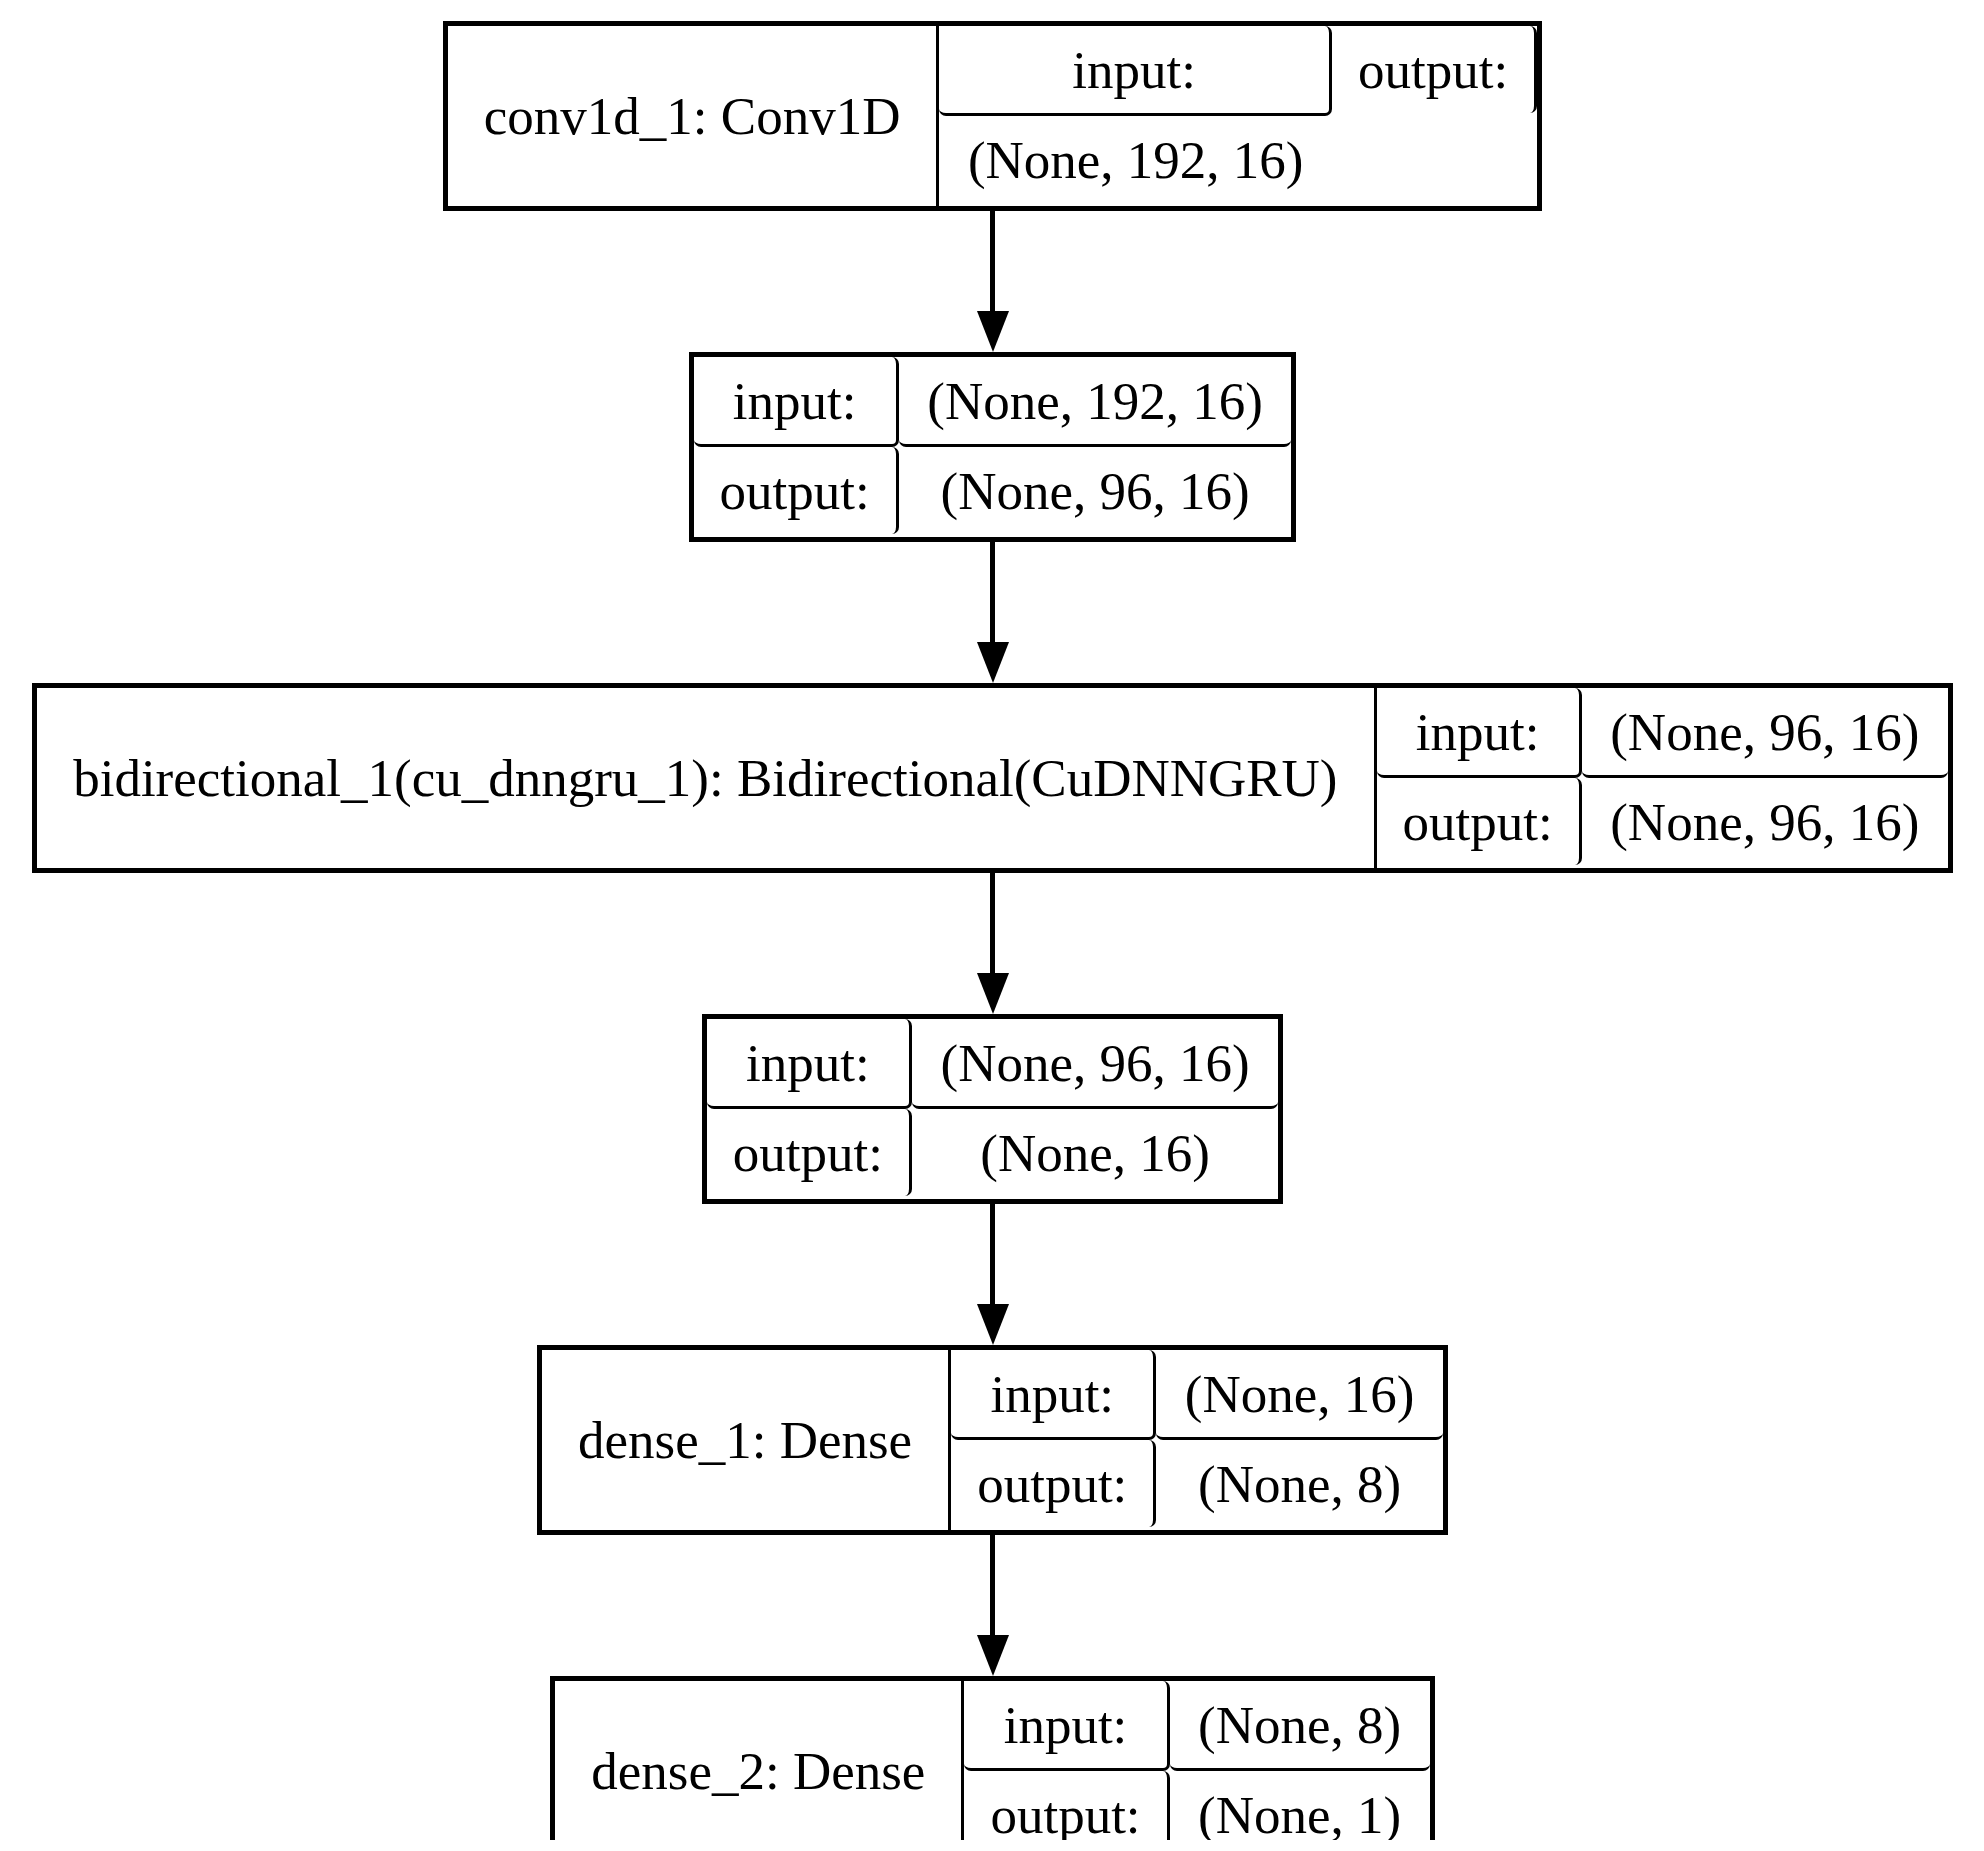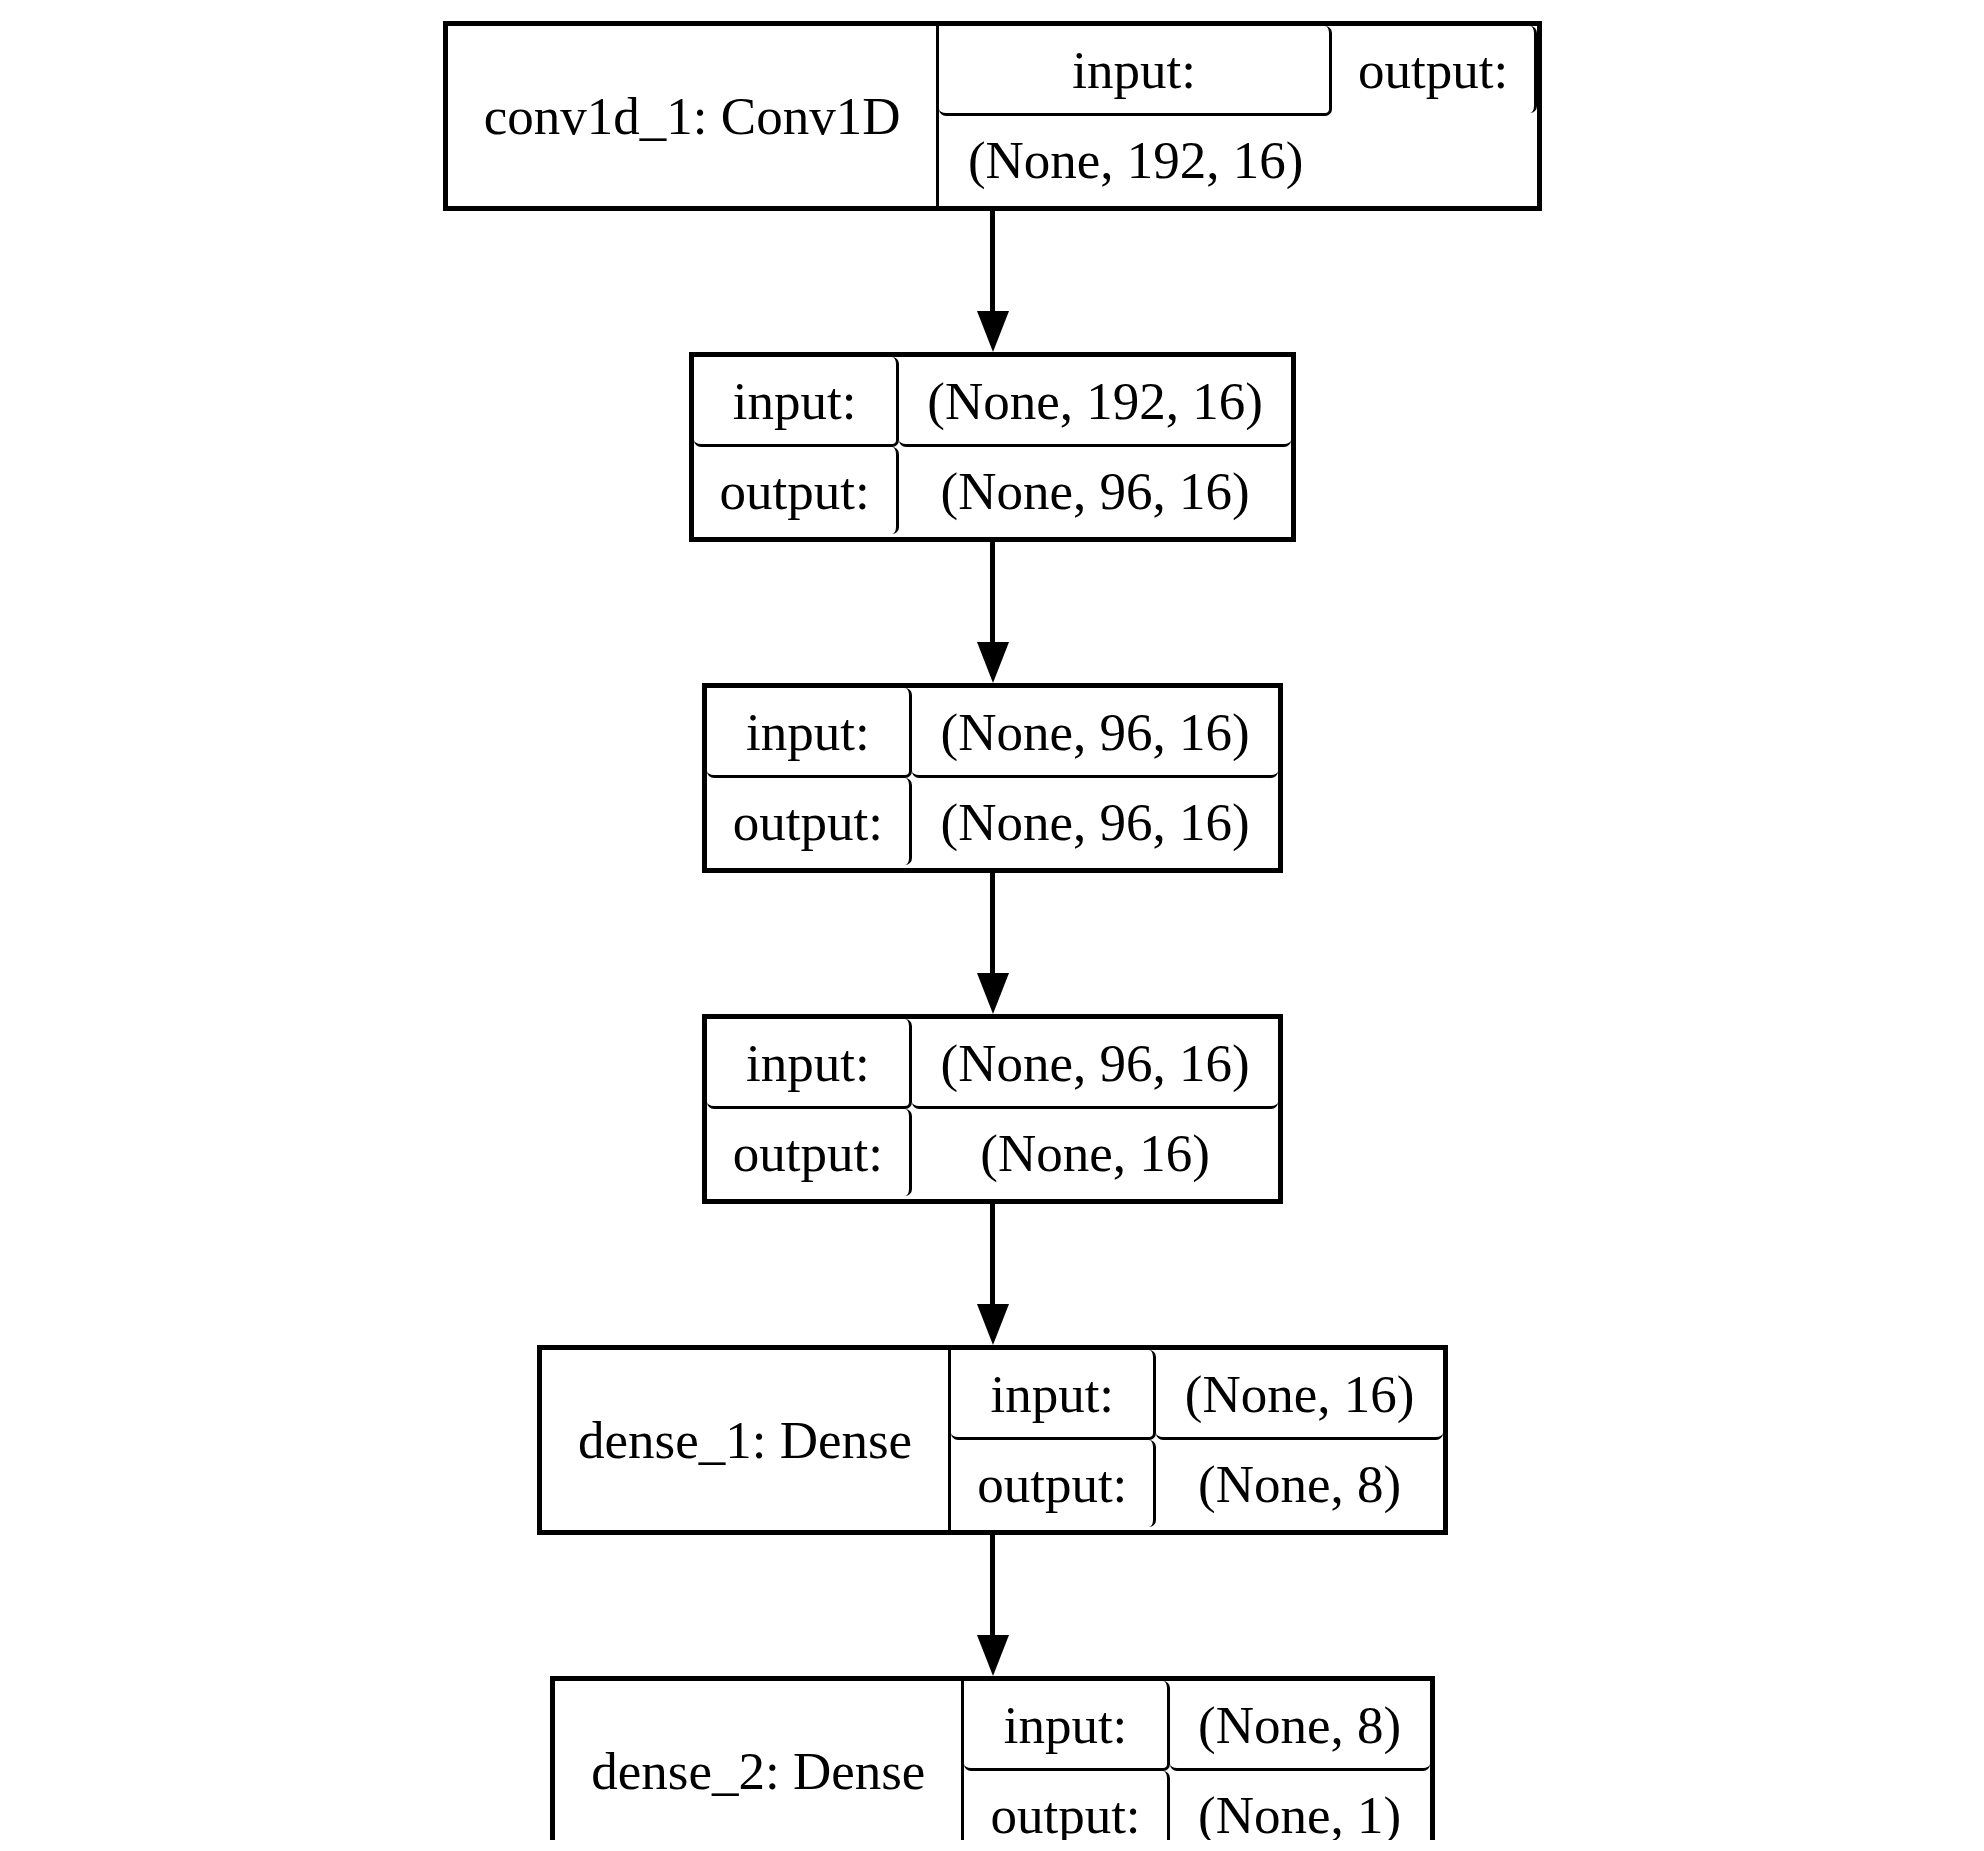--- a/index.html
+++ b/index.html
@@ -107,20 +107,21 @@
       <div class="cell shape">(None, 96, 16)</div>
     </div>
   </div>
 
   <div class="arrow">
     <div class="arrow-line"></div>
     <div class="arrow-head"></div>
   </div>
 
   <div class="node">
+    <div class="name-cell">bidirectional_1(cu_dnngru_1): Bidirectional(CuDNNGRU)</div>
     <div class="io-grid">
       <div class="cell label bdr-r bdr-b">input:</div>
       <div class="cell shape bdr-b">(None, 96, 16)</div>
       <div class="cell label bdr-r">output:</div>
       <div class="cell shape">(None, 96, 16)</div>
     </div>
   </div>
 
   <div class="arrow">
     <div class="arrow-line"></div>

